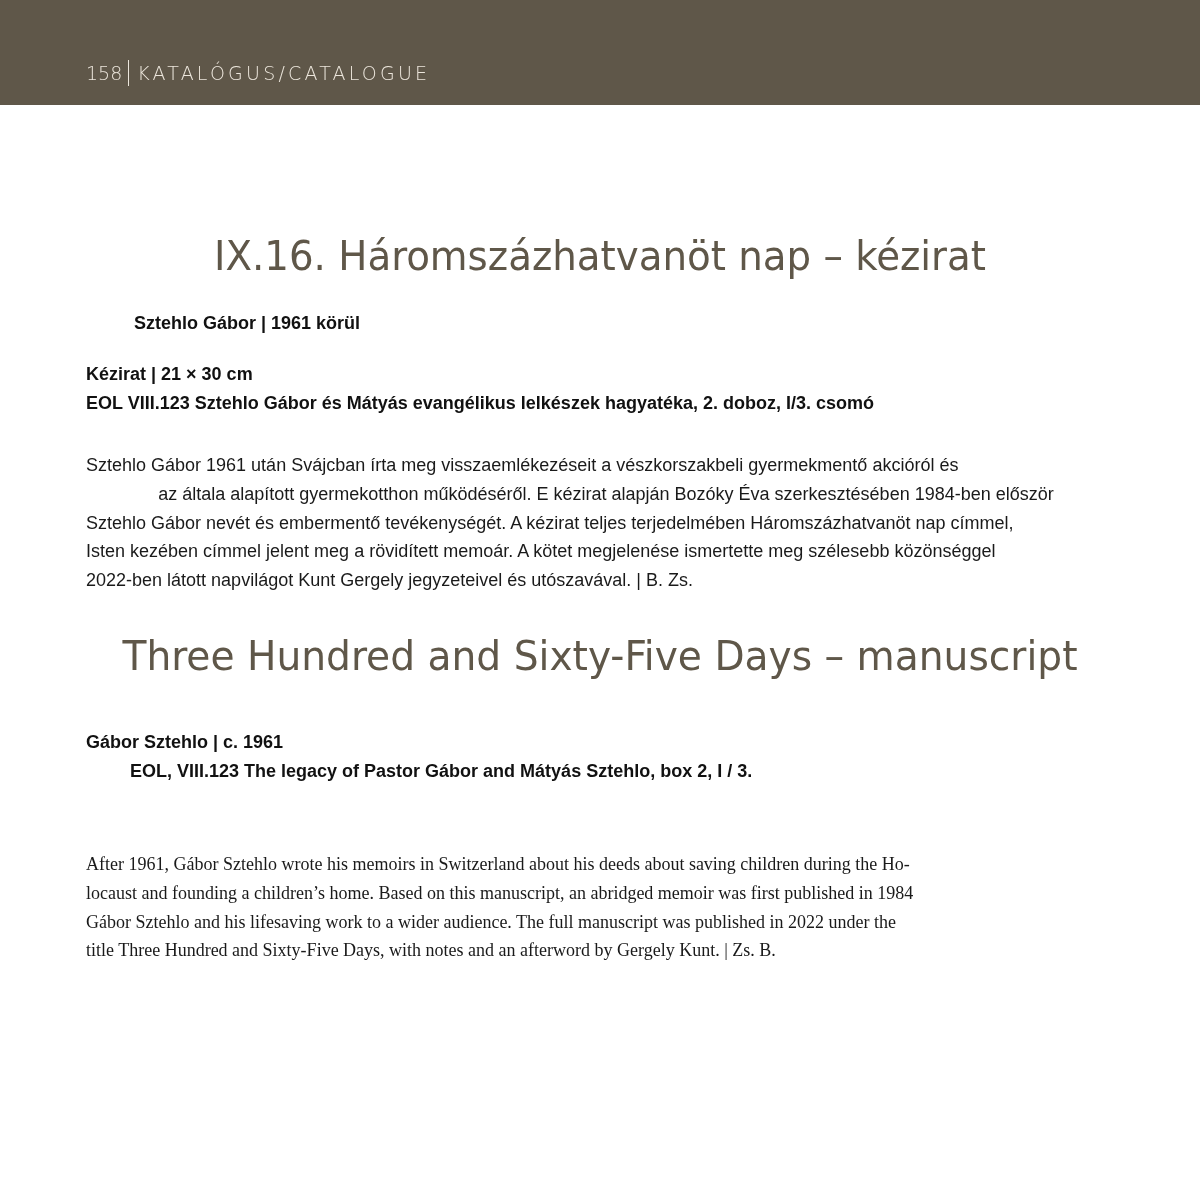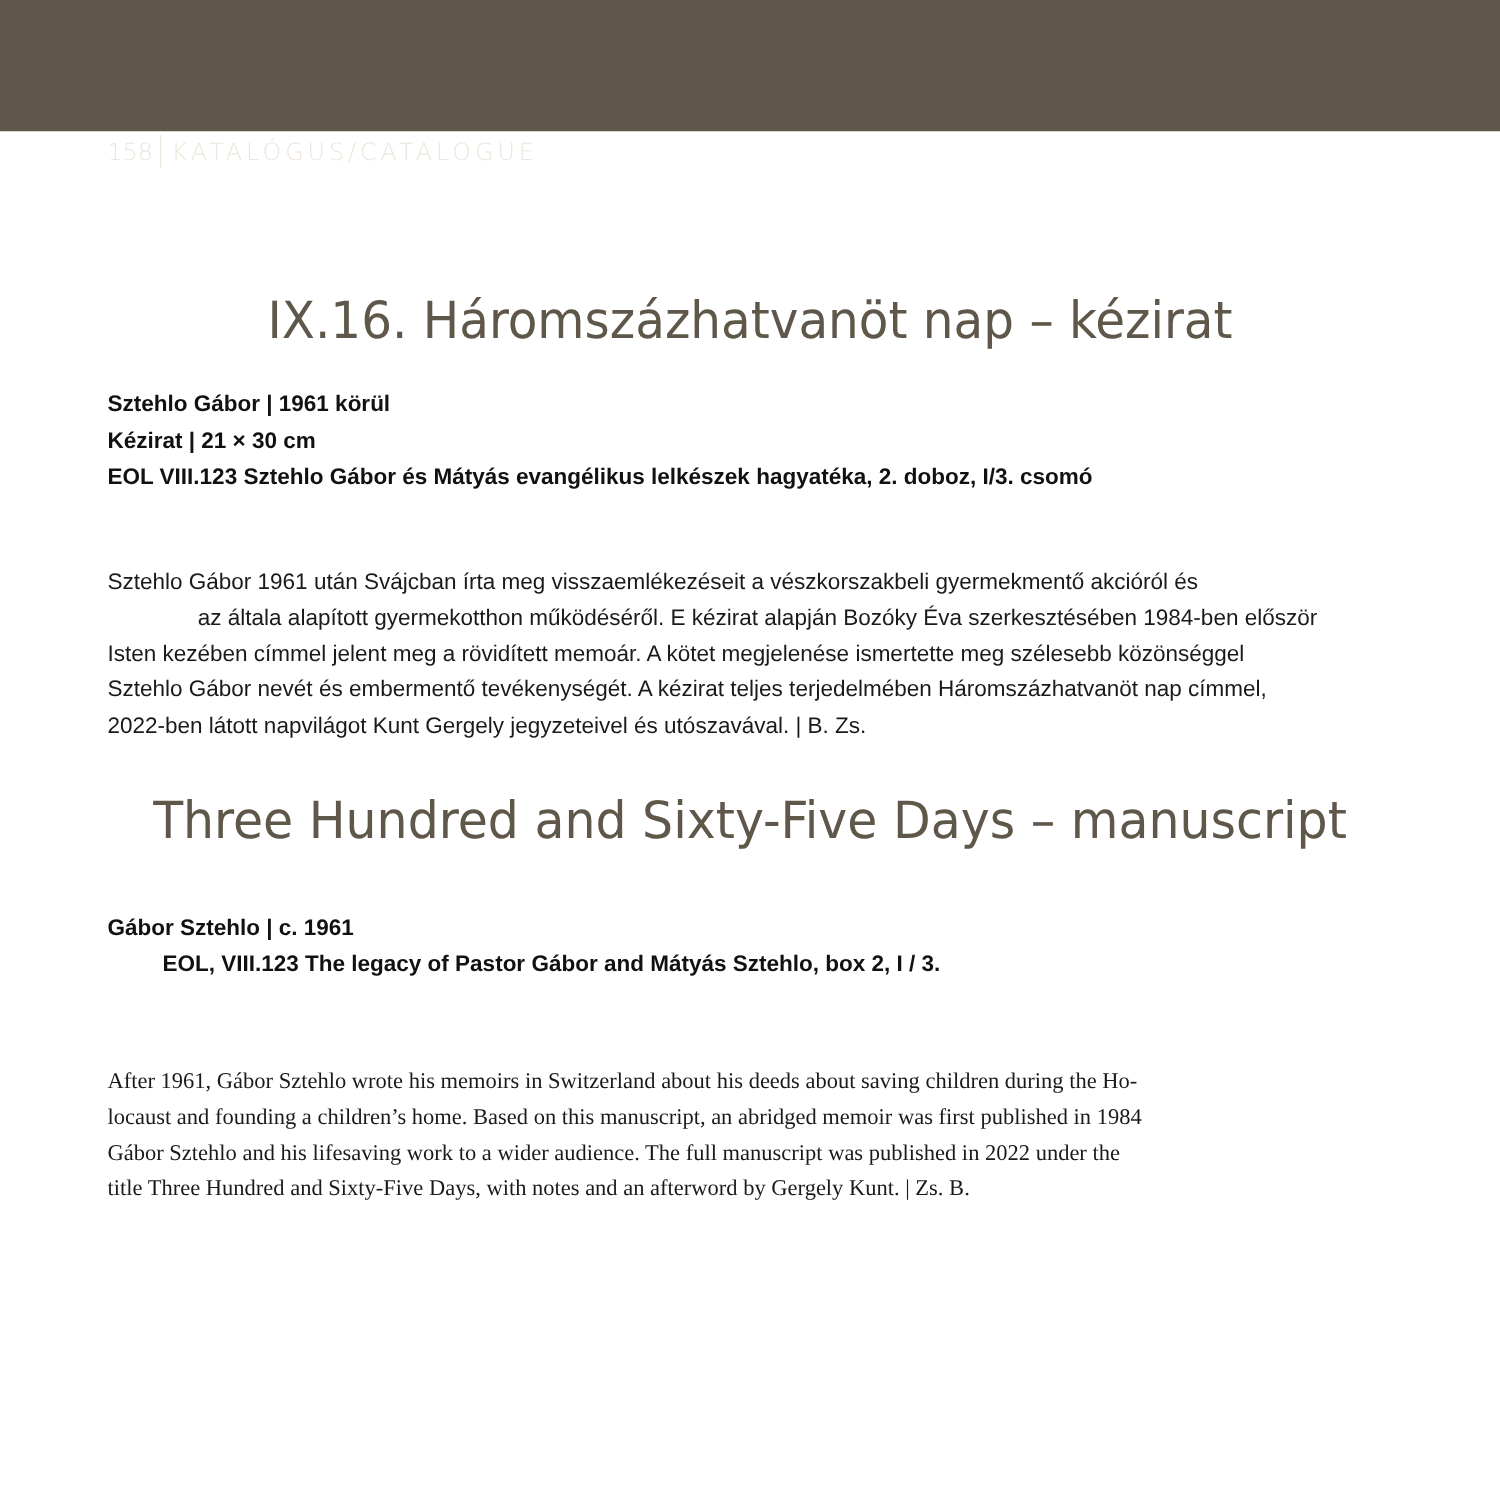--- a/index.html
+++ b/index.html
@@ -26,21 +26,20 @@
     .header-text {
       position: absolute;
       left: 86px;
       top: 60px;
       font-family: "DejaVu Sans", sans-serif;
       font-size: 19px;
       color: #ece6dc;
       letter-spacing: 0.5px;
       white-space: nowrap;
       font-weight: 300;
-      margin-top: 48px;
     }
     .header-text .page-num {
       letter-spacing: 0;
     }
     .header-text .sep {
       display: inline-block;
       width: 1px;
       height: 26px;
       background: #ece6dc;
       vertical-align: -6px;
@@ -99,30 +98,30 @@
 
 <div class="header-bar">
   <div class="header-text">
     <span class="page-num">158</span><span class="sep"></span><span class="section">KATALÓGUS/CATALOGUE</span>
   </div>
 </div>
 
 <h1 class="title title-hu" style="margin: 0px; transform: scaleX(1.05106); transform-origin: center top;">IX.16. Háromszázhatvanöt nap – kézirat</h1>
 
 <div class="meta meta-hu">
-  <div style="display: block;">Sztehlo Gábor | 1961 körül</div>
-  <div style="display: block;">Kézirat | 21 × 30 cm</div>
+  <div style="display: block; margin-left: 48px;">Sztehlo Gábor | 1961 körül</div>
+  <div style="display: block; margin-top: 22px;">Kézirat | 21 × 30 cm</div>
   <div style="display: block;">EOL VIII.123 Sztehlo Gábor és Mátyás evangélikus lelkészek hagyatéka, 2. doboz, I/3. csomó</div>
 </div>
 
 <div class="body-text body-hu">
   <div class="line" style="display: block;">Sztehlo Gábor 1961 után Svájcban írta meg visszaemlékezéseit a vészkorszakbeli gyermekmentő akcióról és</div>
   <div class="line" style="display: block; text-align: center;">az általa alapított gyermekotthon működéséről. E kézirat alapján Bozóky Éva szerkesztésében 1984-ben először</div>
+  <div class="line" style="display: block;">Sztehlo Gábor nevét és embermentő tevékenységét. A kézirat teljes terjedelmében Háromszázhatvanöt nap címmel,</div>
   <div class="line" style="display: block;">Isten kezében címmel jelent meg a rövidített memoár. A kötet megjelenése ismertette meg szélesebb közönséggel</div>
-  <div class="line" style="display: block;">Sztehlo Gábor nevét és embermentő tevékenységét. A kézirat teljes terjedelmében Háromszázhatvanöt nap címmel,</div>
   <div class="line" style="display: block;">2022-ben látott napvilágot Kunt Gergely jegyzeteivel és utószavával. | B. Zs.</div>
 </div>
 
 <h1 class="title title-en" style="margin: 0px; transform: scaleX(1.0617); transform-origin: center top;">Three Hundred and Sixty-Five Days – manuscript</h1>
 
 <div class="meta meta-en">
   <div style="display: block;">Gábor Sztehlo | c. 1961</div>
   <div style="display: block; margin-left: 44px;">EOL, VIII.123 The legacy of Pastor Gábor and Mátyás Sztehlo, box 2, I / 3.</div>
 </div>
 

